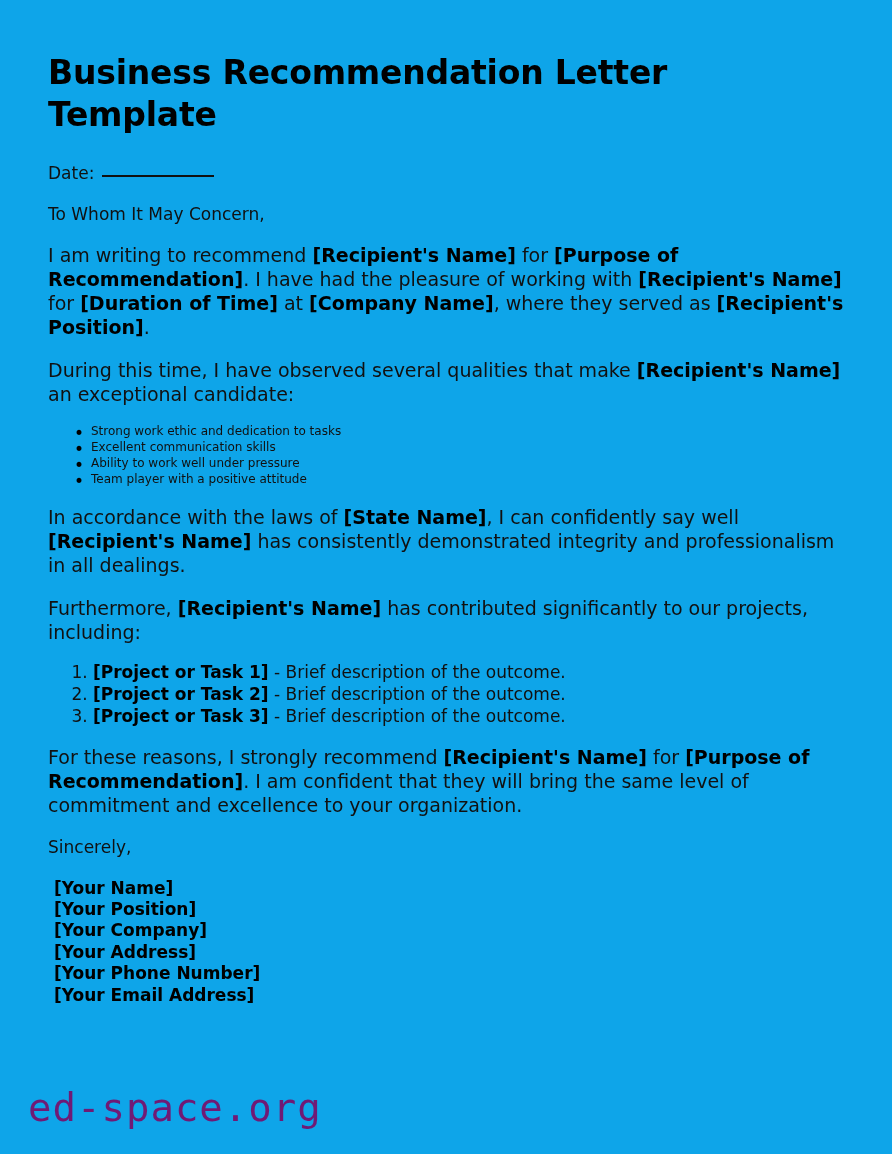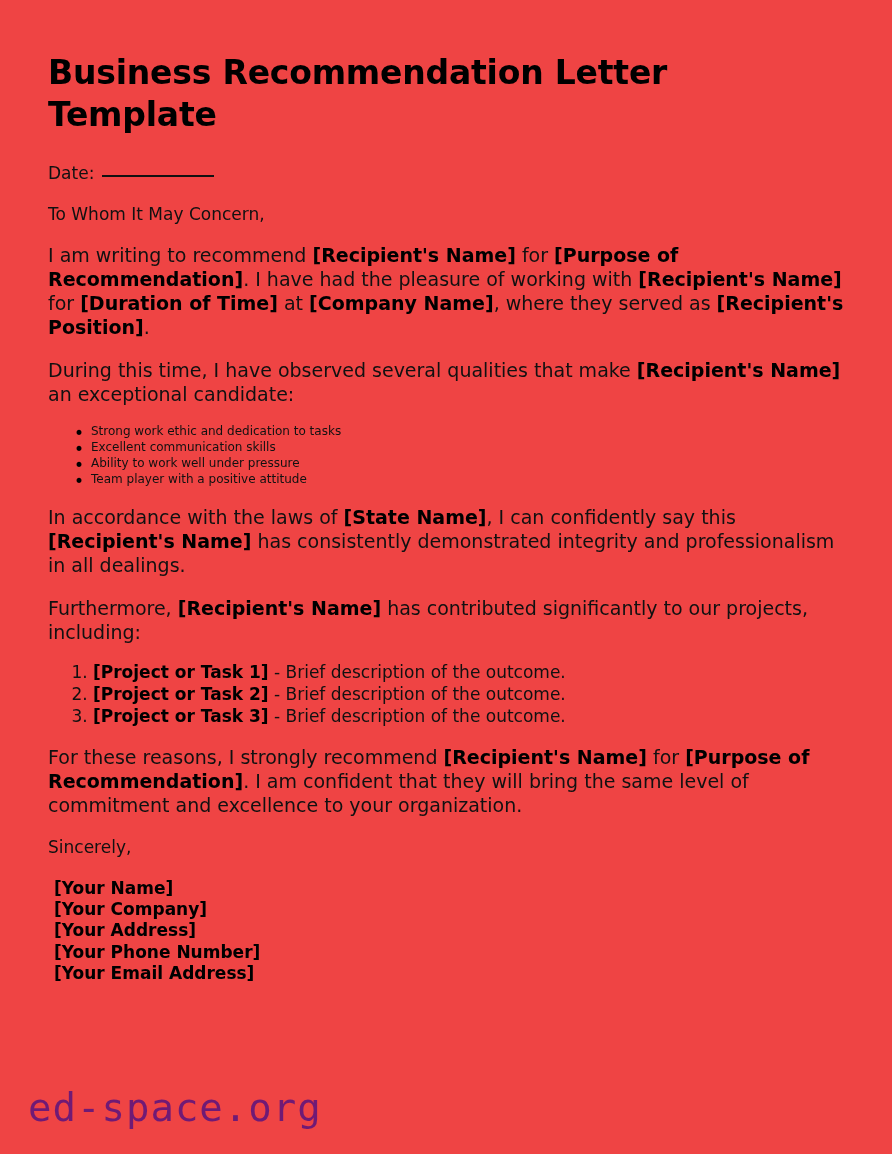--- a/index.html
+++ b/index.html
@@ -17,21 +17,21 @@
     overflow: hidden;
   }
   .page {
     position: absolute;
     left: 0;
     top: 0;
     width: 892px;
     height: 1154px;
     box-sizing: border-box;
     padding: 52px 47px 0 48px;
-    background: #ef4444;
+    background: #0ea5e9;
   }
   .doc-title {
     font-size: 33px;
     font-weight: bold;
     line-height: 1.28;
     letter-spacing: -0.2px;
     margin: 0 0 26px 0;
     max-width: 680px;
     color: #000;
   }
@@ -140,21 +140,21 @@
   </p>
 
   <ul class="bullets">
     <li>Strong work ethic and dedication to tasks</li>
     <li>Excellent communication skills</li>
     <li>Ability to work well under pressure</li>
     <li>Team player with a positive attitude</li>
   </ul>
 
   <p class="para">
-    <span>In accordance with the laws of </span><b>[State Name]</b><span>, I can confidently say this </span><b>[Recipient's Name]</b><span> has consistently demonstrated integrity and professionalism in all dealings.</span>
+    <span>In accordance with the laws of </span><b>[State Name]</b><span>, I can confidently say well </span><b>[Recipient's Name]</b><span> has consistently demonstrated integrity and professionalism in all dealings.</span>
   </p>
 
   <p class="para tight">
     <span>Furthermore, </span><b>[Recipient's Name]</b><span> has contributed significantly to our projects, including:</span>
   </p>
 
   <ol class="numbers">
     <li><b>[Project or Task 1]</b><span> - Brief description of the outcome.</span></li>
     <li><b>[Project or Task 2]</b><span> - Brief description of the outcome.</span></li>
     <li><b>[Project or Task 3]</b><span> - Brief description of the outcome.</span></li>
@@ -162,20 +162,21 @@
 
   <p class="para">
     <span>For these reasons, I strongly recommend </span><b>[Recipient's Name]</b><span> for </span><b>[Purpose of Recommendation]</b><span>. I am confident that they will bring the same level of commitment and excellence to your organization.</span>
   </p>
 
 
   <p class="lead">Sincerely,</p>
 
   <div class="sig-block">
     <div class="sig-line">[Your Name]</div>
+    <div class="sig-line">[Your Position]</div>
     <div class="sig-line">[Your Company]</div>
     <div class="sig-line">[Your Address]</div>
     <div class="sig-line">[Your Phone Number]</div>
     <div class="sig-line">[Your Email Address]</div>
   </div>
 
 </div>
 
 <div class="watermark">ed-space.org</div>
 

